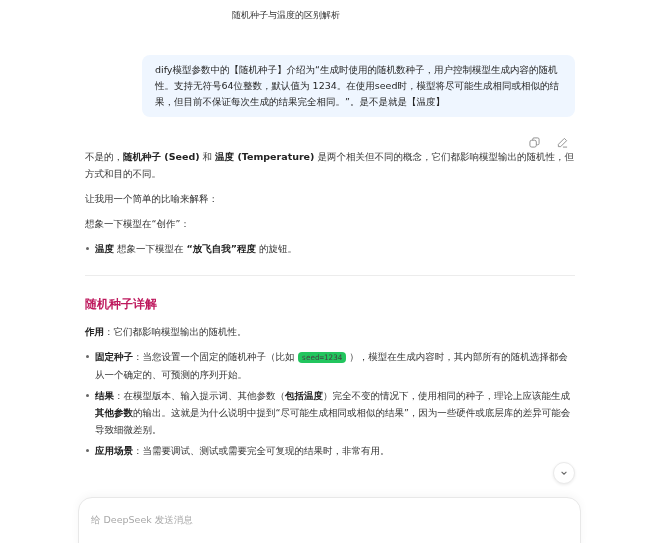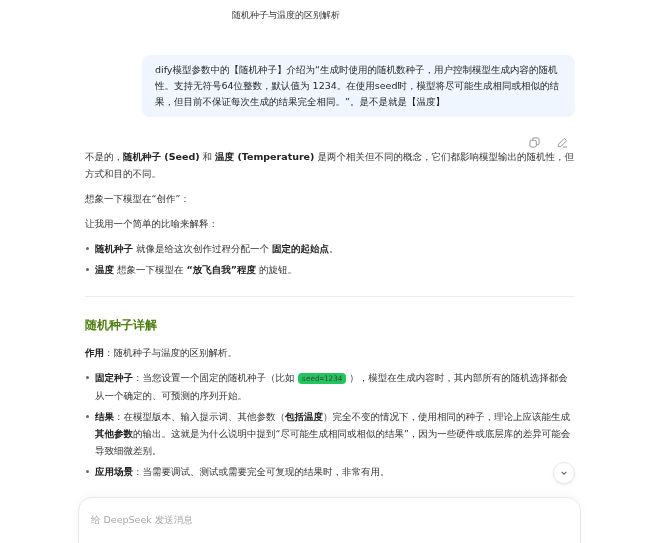--- a/index.html
+++ b/index.html
@@ -11,21 +11,21 @@
   .user-bubble { background: #eff6ff; border-radius: 8px; padding: 7px 13px; font-size: 9.5px; line-height: 16px; color: #262626; }
   .user-actions { position: absolute; right: 6px; top: 80px; display: flex; gap: 14px; }
   .icon-btn { width: 14px; height: 14px; display: flex; align-items: center; justify-content: center; cursor: pointer; }
   .answer { position: absolute; left: 85px; top: 108px; width: 490px; font-size: 9.5px; line-height: 17px; color: #333; }
   .answer p { margin-bottom: 8px; }
   .answer b { color: #222; font-weight: bold; }
   .answer ul { list-style: none; margin-bottom: 8px; }
   .answer li { position: relative; padding-left: 10px; margin-bottom: 4px; }
   .answer li::before { content: ""; position: absolute; left: 1px; top: 7px; width: 3px; height: 3px; border-radius: 50%; background: #666; }
   .divider { height: 1px; background: #ececec; margin: 18px 0 20px 0; }
-  .h3 { font-size: 12px; font-weight: bold; color: #4d7c0f; margin-bottom: 10px; }
+  .h3 { font-size: 12px; font-weight: bold; color: #be185d; margin-bottom: 10px; }
   .code { font-family: "DejaVu Sans Mono", "Liberation Mono", monospace; font-size: 7.5px; background: #22c55e; border-radius: 4px; padding: 1px 4px; color: #444; }
   .scroll-down { position: absolute; left: 553px; top: 462px; width: 22px; height: 22px; border-radius: 50%; background: #fff; border: 1px solid #eaeaea; box-shadow: 0 1px 3px rgba(0,0,0,0.08); display: flex; align-items: center; justify-content: center; cursor: pointer; z-index: 5; }
   .composer { position: absolute; left: 78px; top: 497px; width: 503px; height: 60px; background: #fff; border: 1px solid #e8e8e8; border-radius: 14px; box-shadow: 0 -2px 8px rgba(0,0,0,0.04); z-index: 4; padding: 10px 12px; }
   .composer-input { border: none; outline: none; width: 100%; font-size: 9.5px; color: #333; background: transparent; font-family: "DejaVu Sans", "Liberation Sans", sans-serif; }
   .composer-input::placeholder { color: #a8a8a8; }
   .fade { position: absolute; left: 0; top: 480px; width: 650px; height: 63px; background: linear-gradient(to bottom, rgba(255,255,255,0), #fff 40%); z-index: 3; }
 </style>
 </head>
 <body>
 
@@ -49,29 +49,28 @@
           <path d="M6.5 11 H11"></path>
         </svg>
       </div>
     </div>
   </div>
 
   <div class="answer">
     <p>
       <span>不是的，</span><b>随机种子 (Seed)</b><span> 和 </span><b>温度 (Temperature)</b><span> 是两个相关但不同的概念，它们都影响模型输出的随机性，但方式和目的不同。</span>
     </p>
+    <p>让我用一个简单的比喻来解释：</p>
     <p>想象一下模型在“创作”：</p>
-    <p>让我用一个简单的比喻来解释：</p>
     <ul>
-      <li><b>随机种子</b><span> 就像是给这次创作过程分配一个 </span><b>固定的起始点</b><span>。</span></li>
       <li><b>温度</b><span> 想象一下模型在 </span><b>“放飞自我”程度</b><span> 的旋钮。</span></li>
     </ul>
     <div class="divider"></div>
     <div class="h3">随机种子详解</div>
-    <p><b>作用</b><span>：随机种子与温度的区别解析。</span></p>
+    <p><b>作用</b><span>：它们都影响模型输出的随机性。</span></p>
     <ul>
       <li><b>固定种子</b><span>：当您设置一个固定的随机种子（比如 </span><span class="code">seed=1234</span><span> ），模型在生成内容时，其内部所有的随机选择都会从一个确定的、可预测的序列开始。</span></li>
       <li><b>结果</b><span>：在模型版本、输入提示词、其他参数（</span><b>包括温度</b><span>）完全不变的情况下，使用相同的种子，理论上应该能生成</span><b>其他参数</b><span>的输出。这就是为什么说明中提到“尽可能生成相同或相似的结果”，因为一些硬件或底层库的差异可能会导致细微差别。</span></li>
       <li><b>应用场景</b><span>：当需要调试、测试或需要完全可复现的结果时，非常有用。</span></li>
     </ul>
   </div>
 </div>
 
 <div class="fade"></div>
 

